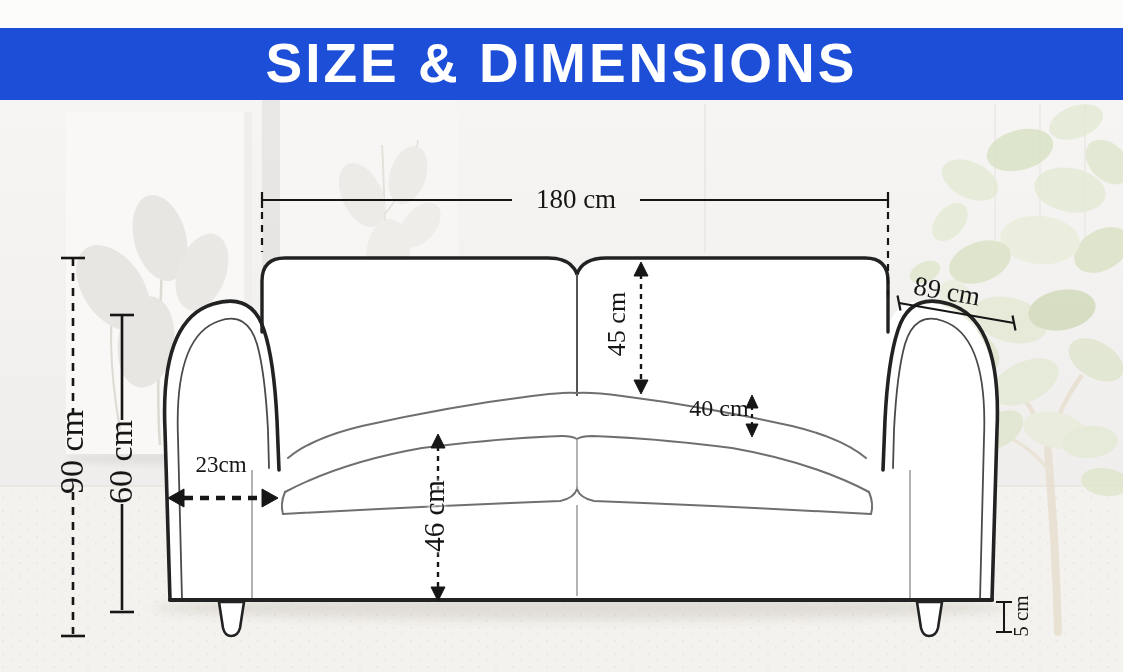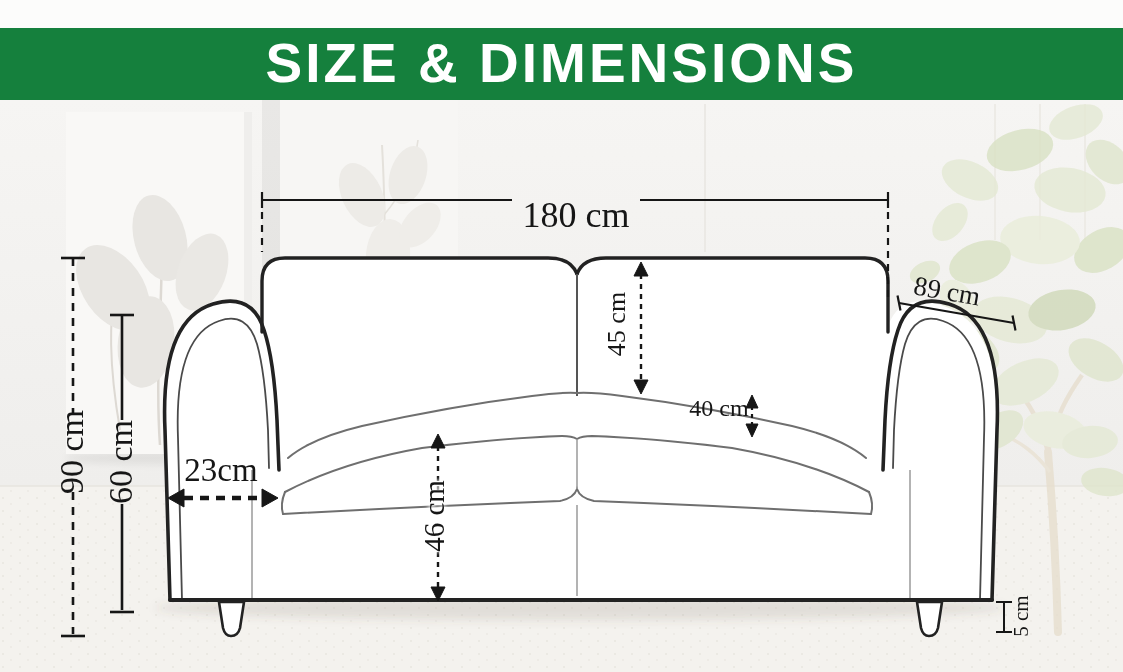--- a/index.html
+++ b/index.html
@@ -4,21 +4,21 @@
 <style>
   html,body{margin:0;padding:0;background:#ffffff;}
   .stage{
     position:relative;width:1123px;height:672px;overflow:hidden;
     background:#fcfcfb;
     font-family:"Liberation Serif", serif;
   }
   
   .band{
     position:absolute;left:0;top:28px;width:100%;height:72px;
-    background:#15803d;
+    background:#1d4ed8;
     display:flex;align-items:center;justify-content:center;
   }
   .band-title{
     color:#ffffff;
     font-family:"Liberation Sans", sans-serif;
     font-weight:800;
     font-size:55px;
     letter-spacing:3px;
     line-height:1;
     transform:translateY(-1px);
@@ -30,25 +30,25 @@
   .dim-label{
     position:absolute;
     color:#161616;
     text-align:center;
     white-space:nowrap;
     line-height:1.05;
     font-family:"Liberation Serif", serif;
   }
   .rot{transform:rotate(-90deg);}
   .halo{text-shadow:0 0 4px #fff,0 0 4px #fff,0 0 6px #fff;}
-  .lbl-180{left:516px;top:197px;width:120px;font-size:36px;}
+  .lbl-180{left:516px;top:185px;width:120px;font-size:27px;}
   .lbl-89 {left:892px;top:277px;width:110px;font-size:27px;transform:rotate(10deg);}
   .lbl-90 {left:12px;top:434px;width:120px;height:36px;font-size:34px;}
   .lbl-60 {left:61px;top:444px;width:120px;height:36px;font-size:34px;}
-  .lbl-23 {left:166px;top:453px;width:110px;font-size:33px;}
+  .lbl-23 {left:166px;top:453px;width:110px;font-size:23px;}
   .lbl-45 {left:568px;top:309px;width:100px;height:30px;font-size:26px;}
   .lbl-49 {left:669px;top:396px;width:100px;font-size:24px;}
   .lbl-46 {left:383px;top:500px;width:104px;height:32px;font-size:29px;}
   .lbl-5  {left:982px;top:604px;width:80px;height:24px;font-size:21px;}
 </style>
 </head>
 <body>
 
 <div class="stage">
 

